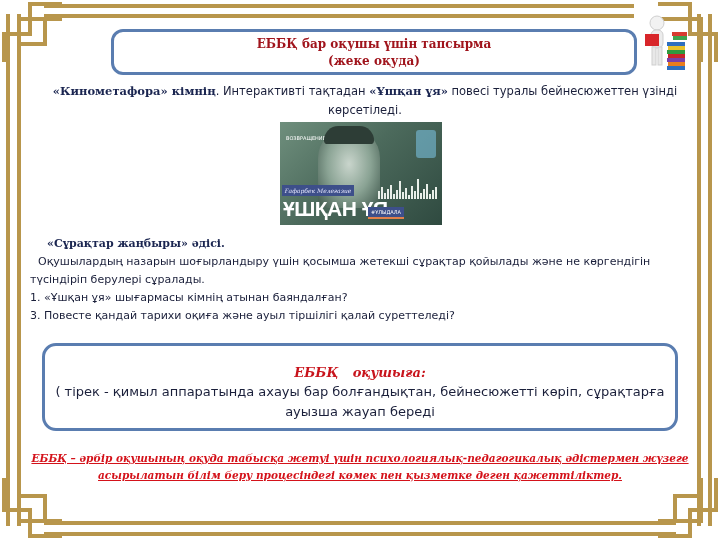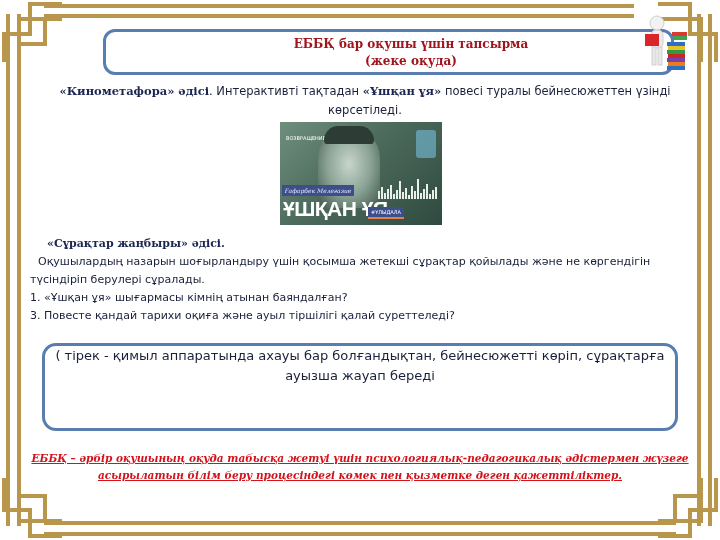--- a/index.html
+++ b/index.html
@@ -7,23 +7,23 @@
       width: 720px; height: 540px; position: relative; overflow: hidden;
       background: #ffffff;
       font-family: "DejaVu Sans", sans-serif;
     }
     
     .frame { position: absolute; background: #b8964c; }
     .corner { position: absolute; width: 60px; height: 60px; }
     .corner .ln { position: absolute; background: #b8964c; }
 
     .title-box {
-      position: absolute; left: 103px; top: 29px; width: 520px; height: 40px;
+      position: absolute; left: 111px; top: 29px; width: 520px; height: 40px;
       border: 3px solid #5a7db0; border-radius: 12px; background: #fff;
-      text-align: center; box-sizing: content-box; padding-left: 45px;
+      text-align: center; box-sizing: content-box;
     }
     .title-box .l1, .title-box .l2 {
       font-family: "DejaVu Serif", serif; font-weight: bold; color: #a0141c;
       font-size: 12px; line-height: 17px;
     }
     .title-box .l1 { margin-top: 4px; }
 
     .clip-art {
       position: absolute; left: 643px; top: 14px; width: 48px; height: 58px;
     }
@@ -176,21 +176,21 @@
     <rect x="25" y="40" width="17" height="4" fill="#c8242a"></rect>
     <rect x="24" y="44" width="18" height="4" fill="#7a3fa8"></rect>
     <rect x="25" y="48" width="17" height="4" fill="#e87d1e"></rect>
     <rect x="24" y="52" width="18" height="4" fill="#2e6fbf"></rect>
     <rect x="30" y="22" width="14" height="4" fill="#3fa34f"></rect>
     <rect x="29" y="18" width="15" height="4" fill="#d83a30"></rect>
   </svg>
 </div>
 
 <div class="intro">
-  <b class="serif">«Кинометафора»  әдісі</b><span>. Интерактивті тақтадан  </span><b class="serif">«Ұшқан ұя»</b><span> повесі  туралы бейнесюжеттен  үзінді көрсетіледі.</span>
+  <b class="serif">«Кинометафора»  кімнің</b><span>. Интерактивті тақтадан  </span><b class="serif">«Ұшқан ұя»</b><span> повесі  туралы бейнесюжеттен  үзінді көрсетіледі.</span>
 </div>
 
 <div class="video-thumb">
   <div class="logo-top">ВОЗВРАЩЕНИЕ</div>
   <div class="person"></div>
   <div class="hat"></div>
   <div class="logo-r"></div>
   <div class="wave">
     <span style="height:8px"></span>
       <span style="height:12px"></span>
@@ -219,16 +219,17 @@
 </div>
 
 <div class="questions">
   <div class="head">«Сұрақтар жаңбыры» әдісі.</div>
   <div class="p1">Оқушылардың  назарын шоғырландыру үшін қосымша жетекші сұрақтар қойылады және  не көргендігін түсіндіріп берулері сұралады.</div>
   <div class="q">1. «Ұшқан ұя» шығармасы кімнің атынан баяндалған?</div>
   <div class="q">3. Повесте  қандай  тарихи  оқиға және ауыл тіршілігі қалай суреттеледі?</div>
 </div>
 
 <div class="note-box">
+  <div class="hd">ЕББҚ  оқушыға:</div>
   <div class="tx">( тірек - қимыл аппаратында ахауы бар болғандықтан, бейнесюжетті көріп, сұрақтарға ауызша жауап береді</div>
 </div>
 
 <div class="footer-def">ЕББҚ – әрбір оқушының оқуда табысқа жетуі үшін психологиялық-педагогикалық әдістермен жүзеге асырылатын білім беру процесіндегі көмек пен қызметке деген қажеттіліктер.</div>
 
 </body></html>

